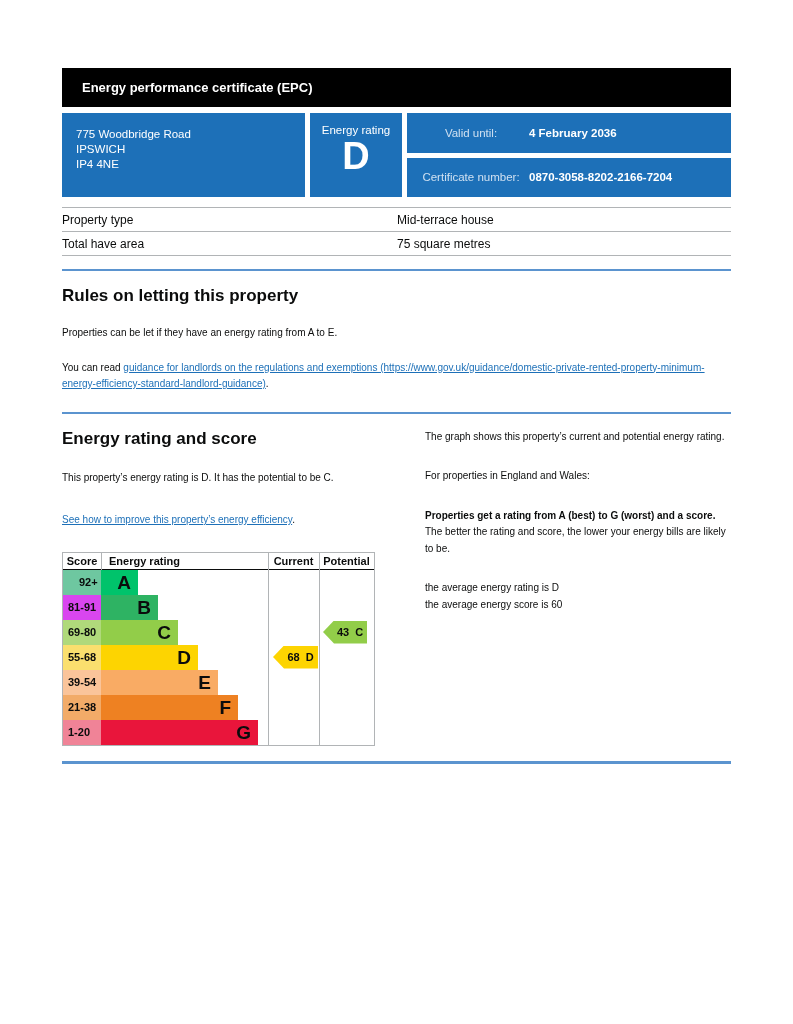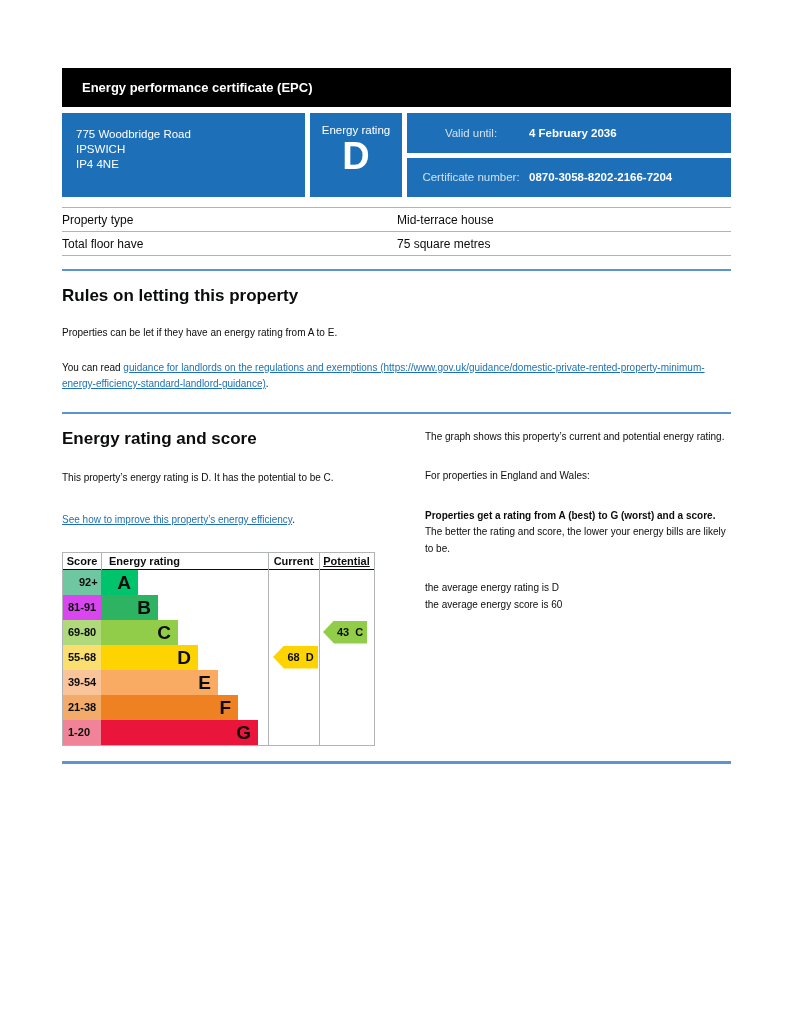--- a/index.html
+++ b/index.html
@@ -56,21 +56,21 @@
   
   .epc-chart {
     position: relative; width: 313px; border: 1px solid #b1b4b6;
     font-size: 11px;
   }
   .chart-header { display: flex; height: 17px; border-bottom: 1px solid #0b0c0c; font-weight: bold; }
   .ch { line-height: 17px; }
   .ch.score { width: 38px; text-align: center; }
   .ch.rating { flex: 1; padding-left: 8px; }
   .ch.current { width: 51px; text-align: center; }
-  .ch.potential { width: 55px; text-align: center; text-decoration: underline; }
+  .ch.potential { width: 55px; text-align: center; }
   .band-row { display: flex; height: 25px; }
   .score-cell { width: 38px; font-weight: bold; line-height: 25px; padding-left: 5px; }
   .band-bar {
     font-weight: bold; font-size: 19px; line-height: 25px;
     text-align: right; padding-right: 7px; color: #0b0c0c;
   }
   .vline { position: absolute; top: 0; bottom: 0; width: 1px; background: #b1b4b6; }
   .vline.header-only { height: 17px; bottom: auto; }
   .rating-arrow {
     position: absolute; height: 23px; display: flex; align-items: center;
@@ -110,21 +110,21 @@
     </div>
   </div>
 
   <table class="details-table">
     <tbody>
         <tr>
       <td class="dt-label">Property type</td>
       <td>Mid-terrace house</td>
     </tr>
     <tr>
-      <td class="dt-label">Total floor have</td>
+      <td class="dt-label">Total have area</td>
       <td>75 square metres</td>
     </tr>
   </tbody>
     </table>
 
   <hr class="blue-rule">
 
   <div class="rules-section">
     <h2>Rules on letting this property</h2>
     <p>Properties can be let if they have an energy rating from A to E.</p>

